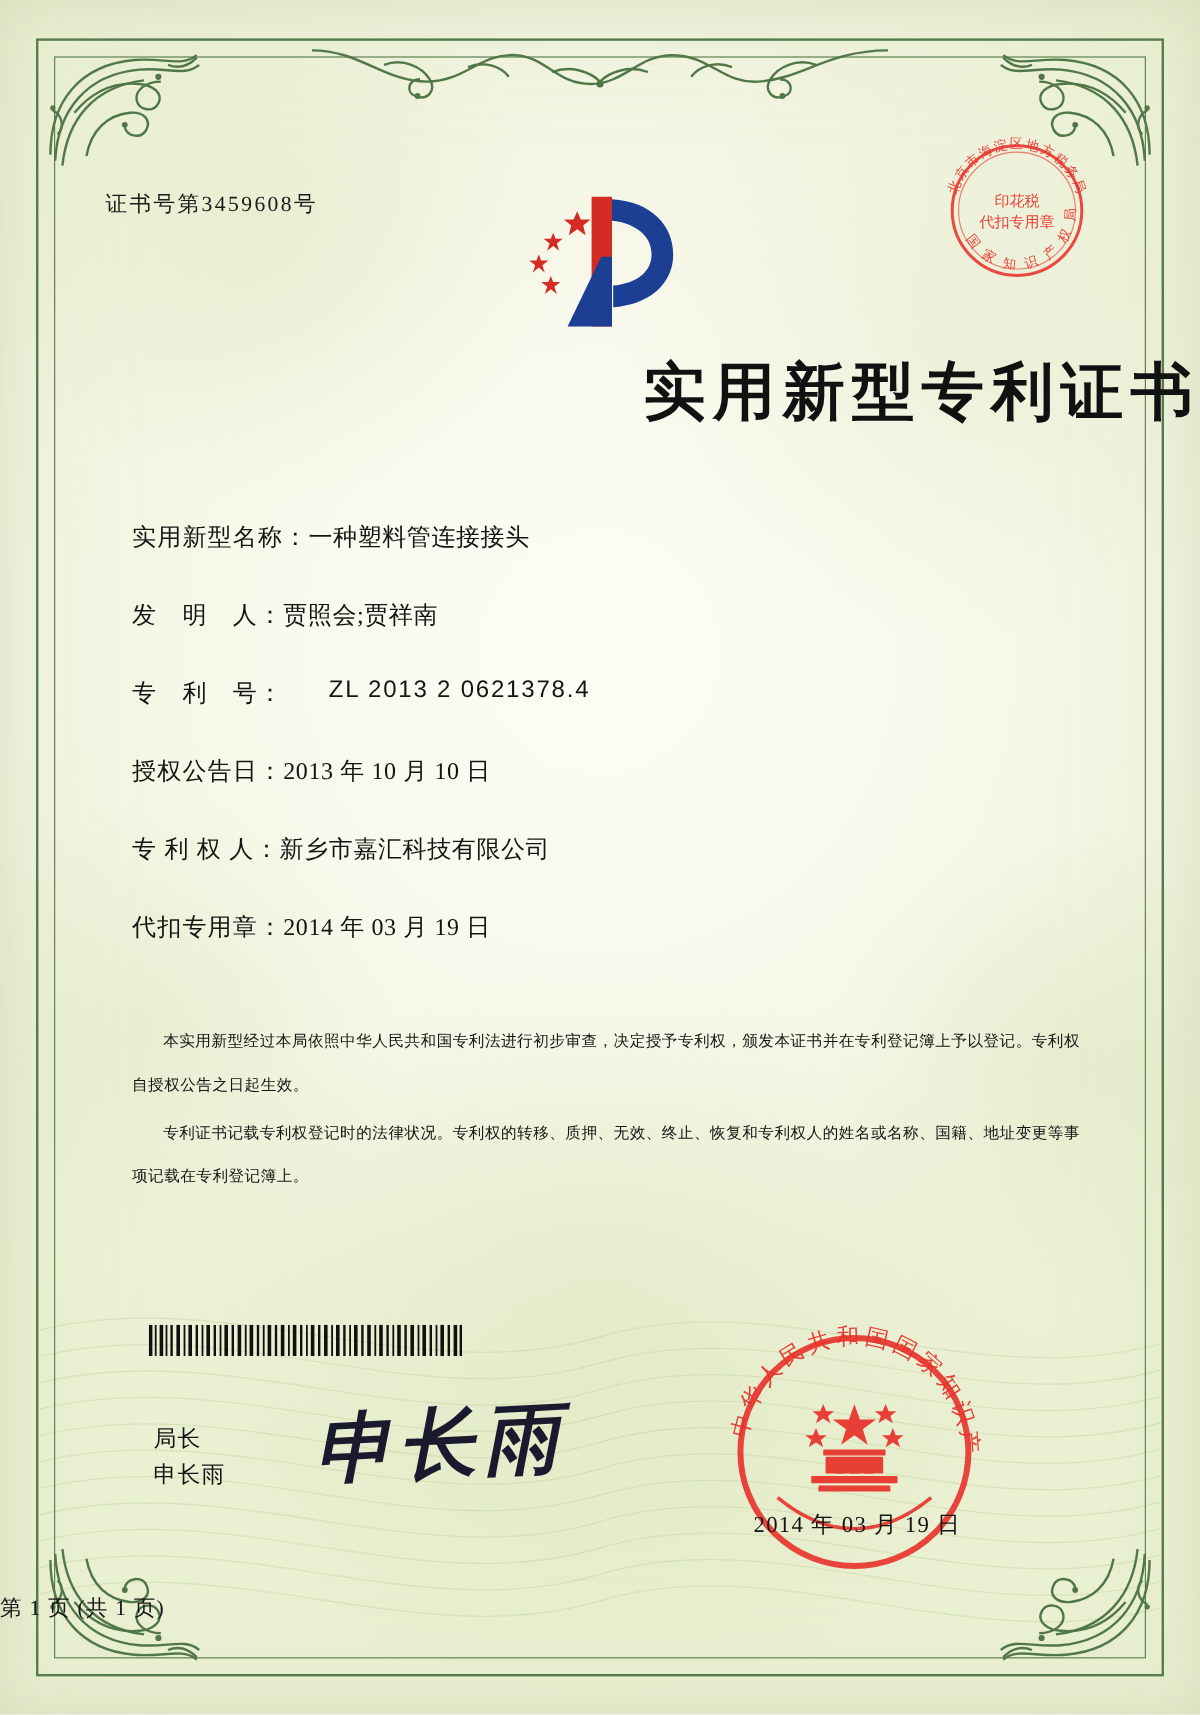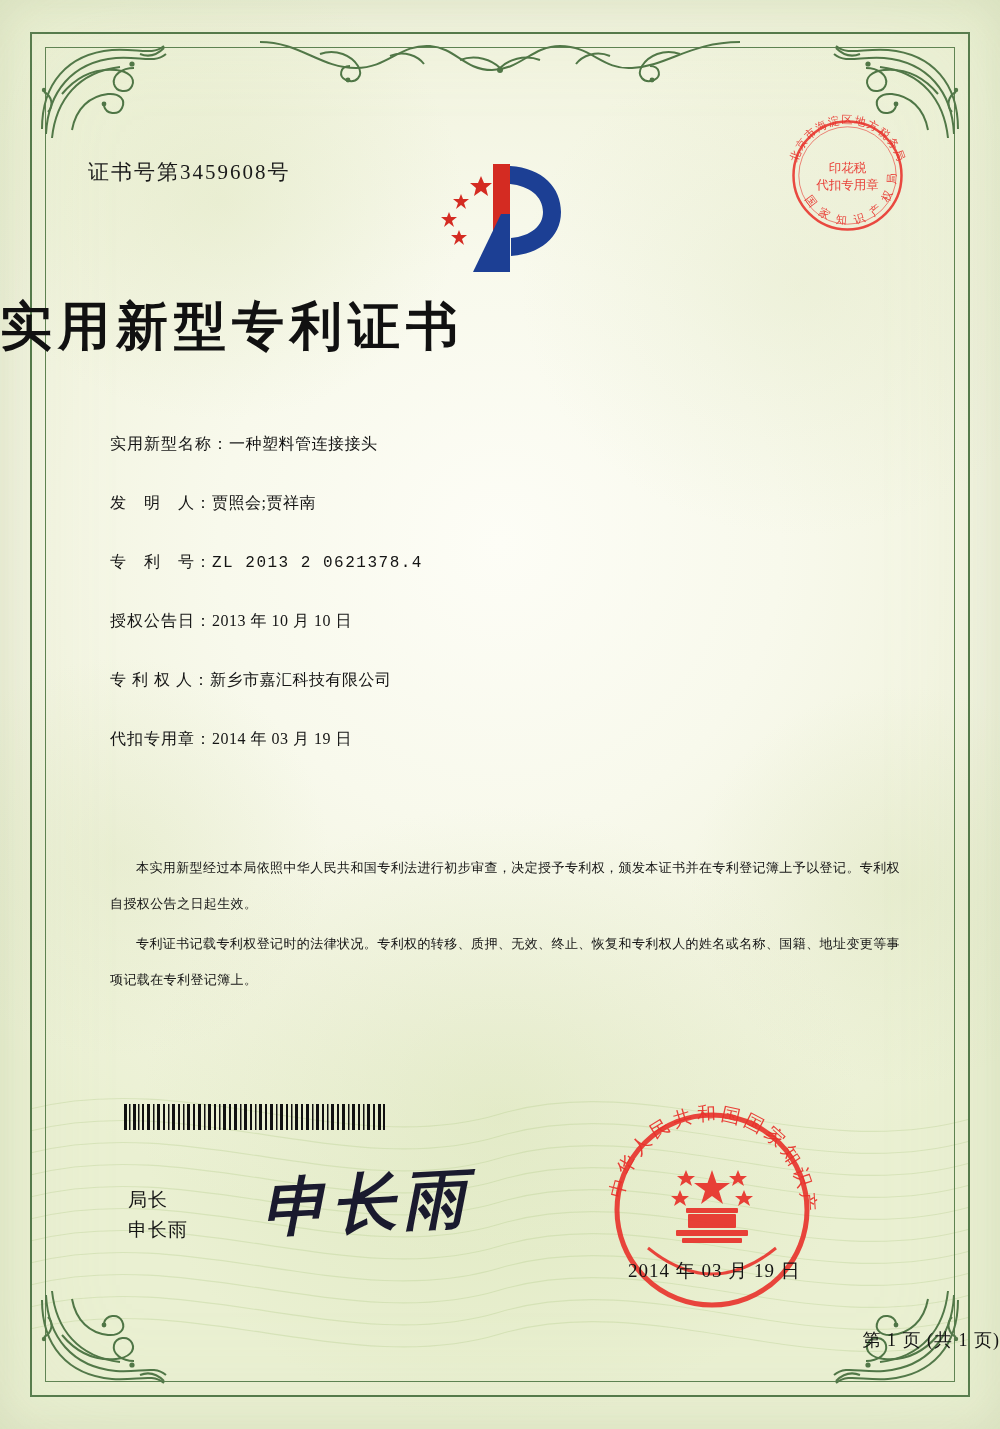--- a/index.html
+++ b/index.html
@@ -87,21 +87,21 @@
 
   
   .content {
     position: absolute;
     left: 0; top: 0; right: 0; bottom: 0;
   }
   .cert-number {
     position: absolute;
     left: 88px;
     top: 158px;
-    font-size: 21px;
+    font-size: 18px;
     letter-spacing: 2px;
     color: #1a1a1a;
     white-space: nowrap;
   }
   .logo {
     position: absolute;
     left: 415px;
     top: 150px;
     width: 160px;
     height: 135px;
@@ -111,53 +111,54 @@
     right: 85px;
     top: 108px;
     width: 135px;
     height: 135px;
   }
   .doc-title {
     position: absolute;
     left: 0;
     right: 0;
     top: 292px;
-    text-align: left;
+    text-align: right;
     font-size: 52px;
     font-weight: bold;
     letter-spacing: 6px;
     color: #111;
     font-family: "Liberation Serif", "DejaVu Serif", serif;
   }
 
   .fields {
     position: absolute;
     left: 110px;
     top: 434px;
     width: 790px;
   }
   .field-row {
     display: flex;
-    align-items: center;
+    align-items: flex-start;
     margin-bottom: 38px;
-    font-size: 16px;
+    font-size: 20px;
     color: #141414;
     letter-spacing: 0.5px;
   }
   .field-label {
     white-space: pre;
     letter-spacing: 1px;
   }
   .field-value {
     letter-spacing: 0.5px;
     font-family: Liberation Serif, serif;
   }
   .field-value.mono {
-    font-family: Liberation Mono, monospace;
+    font-family: Liberation Sans, sans-serif;
     letter-spacing: 1.5px;
+    margin-left: 38px;
   }
 
   .paragraphs {
     position: absolute;
     left: 110px;
     top: 850px;
     width: 790px;
     font-size: 13px;
     line-height: 36px;
     color: #141414;
@@ -215,25 +216,24 @@
     color: #141414;
     letter-spacing: 1px;
     white-space: nowrap;
   }
 
   .page-footer {
     position: absolute;
     left: 0;
     right: 0;
     top: 1328px;
-    text-align: right;
+    text-align: left;
     font-size: 18px;
     color: #141414;
     letter-spacing: 1px;
-    margin-left: 40px;
   }
 </style>
 </head>
 <body>
 
 <div class="page">
 
   <div class="paper-mottle"></div>
 
   <svg class="wave-band" viewBox="0 0 940 300" preserveAspectRatio="none">

